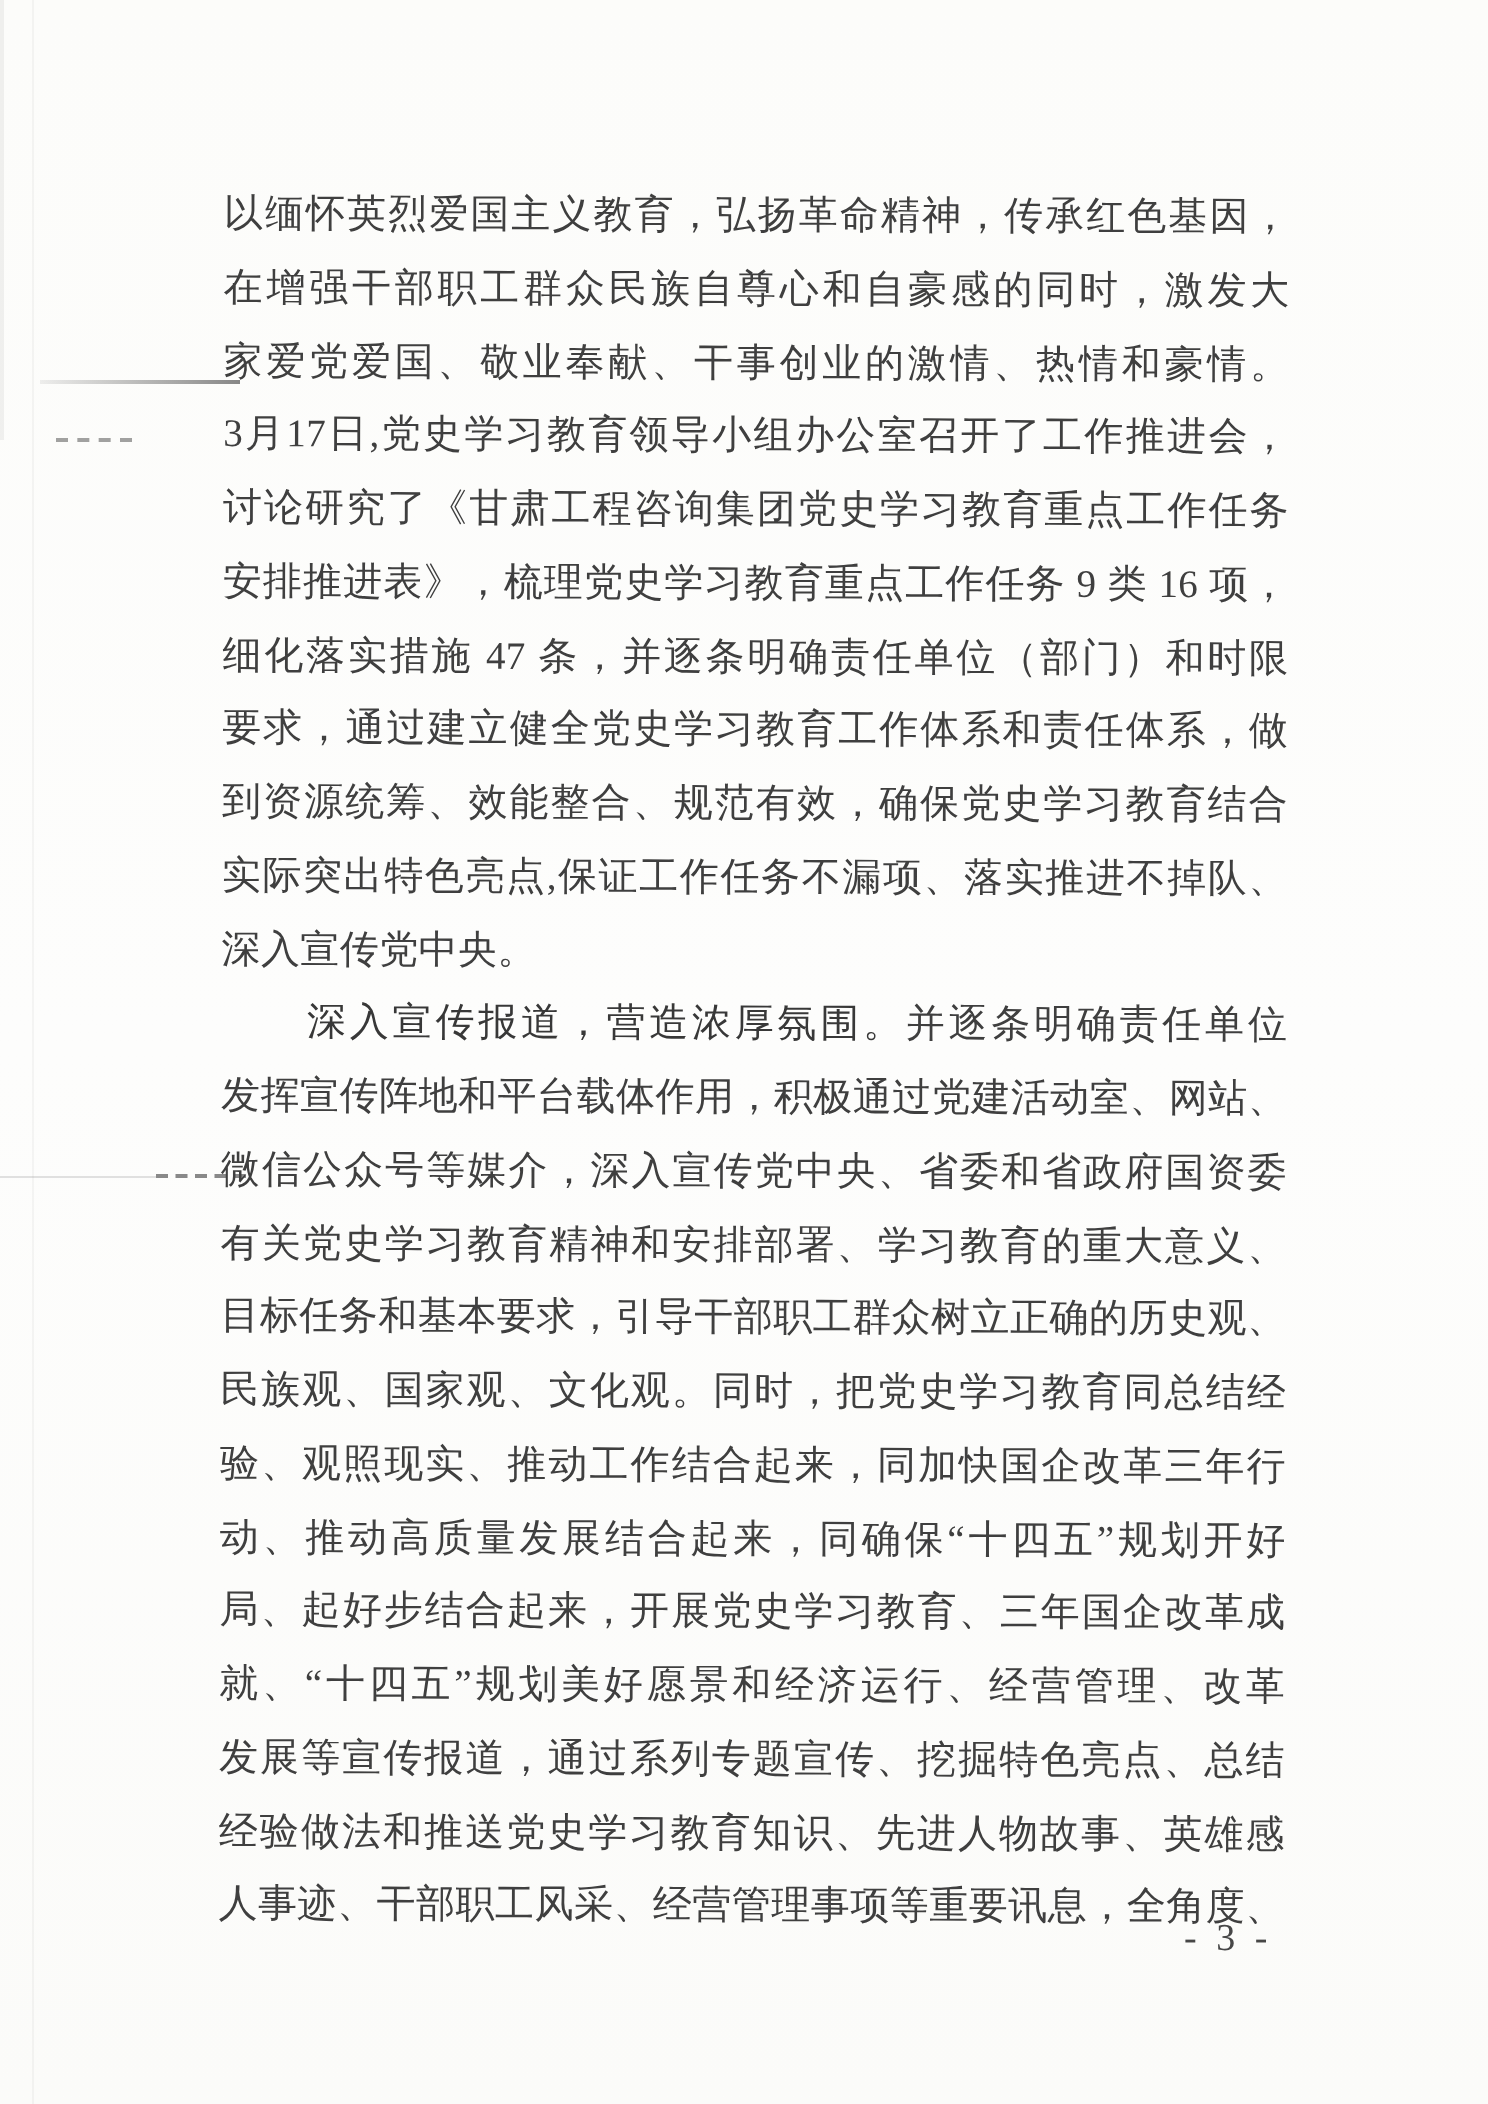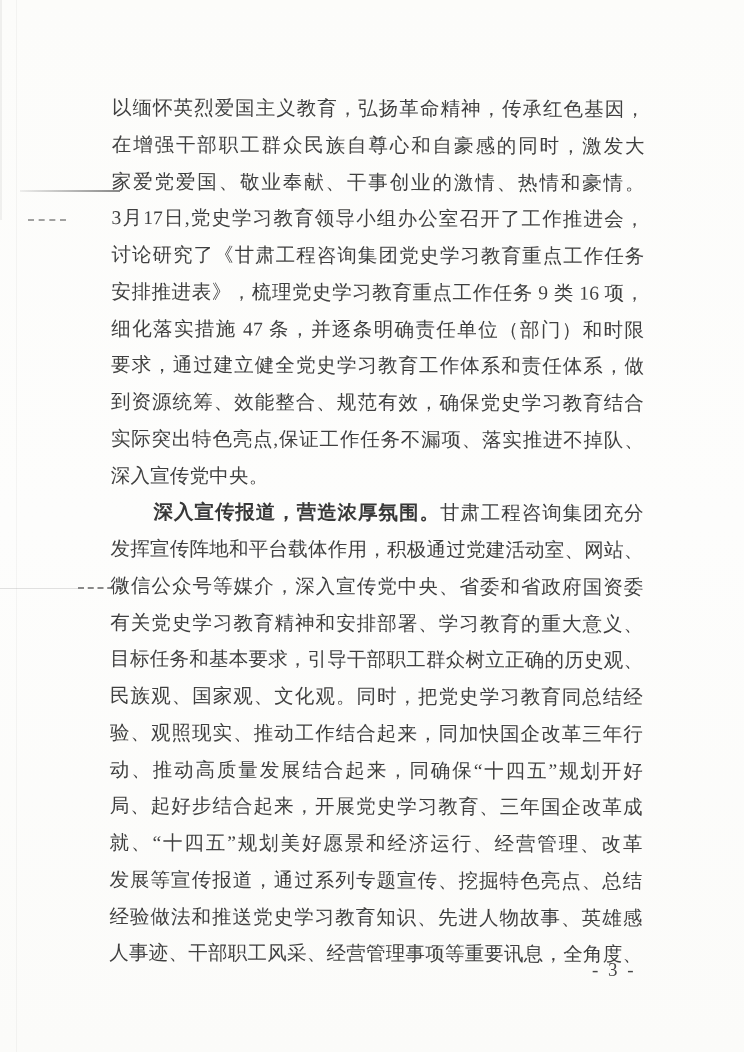--- a/index.html
+++ b/index.html
@@ -25,21 +25,21 @@
     font-size: 19.5px;
     line-height: 36.75px;
     height: 36.75px;
     color: #3f3f3f;
     text-align: justify;
     white-space: normal;
     letter-spacing: 0.2px;
   }
   .line.fill { text-align-last: justify; }
   .line.indent { text-indent: 2.2em; }
-  .lead { font-weight: bold; color: #383838; }
+  .lead { font-weight: normal; color: #383838; }
   .page-number {
     position: absolute;
     left: 592px; top: 959px;
     font-size: 19px;
     letter-spacing: 2.5px;
     color: #474747;
     font-family: "Liberation Serif", serif;
   }
   
   .artifact { position: absolute; pointer-events: none; }
@@ -85,21 +85,21 @@
     <div class="line fill"><span>在增强干部职工群众民族自尊心和自豪感的同时，激发大</span></div>
     <div class="line fill"><span>家爱党爱国、敬业奉献、干事创业的激情、热情和豪情。</span></div>
     <div class="line fill"><span>3月17日,党史学习教育领导小组办公室召开了工作推进会，</span></div>
     <div class="line fill"><span>讨论研究了《甘肃工程咨询集团党史学习教育重点工作任务</span></div>
     <div class="line fill"><span>安排推进表》，梳理党史学习教育重点工作任务 9 类 16 项，</span></div>
     <div class="line fill"><span>细化落实措施 47 条，并逐条明确责任单位（部门）和时限</span></div>
     <div class="line fill"><span>要求，通过建立健全党史学习教育工作体系和责任体系，做</span></div>
     <div class="line fill"><span>到资源统筹、效能整合、规范有效，确保党史学习教育结合</span></div>
     <div class="line fill"><span>实际突出特色亮点,保证工作任务不漏项、落实推进不掉队、</span></div>
     <div class="line"><span>深入宣传党中央。</span></div>
-    <div class="line fill indent"><span class="lead">深入宣传报道，营造浓厚氛围。</span><span>甘肃工程咨询集团充分</span></div>
+    <div class="line fill indent"><span class="lead">深入宣传报道，营造浓厚氛围。</span><span>并逐条明确责任单位</span></div>
     <div class="line fill"><span>发挥宣传阵地和平台载体作用，积极通过党建活动室、网站、</span></div>
     <div class="line fill"><span>微信公众号等媒介，深入宣传党中央、省委和省政府国资委</span></div>
     <div class="line fill"><span>有关党史学习教育精神和安排部署、学习教育的重大意义、</span></div>
     <div class="line fill"><span>目标任务和基本要求，引导干部职工群众树立正确的历史观、</span></div>
     <div class="line fill"><span>民族观、国家观、文化观。同时，把党史学习教育同总结经</span></div>
     <div class="line fill"><span>验、观照现实、推动工作结合起来，同加快国企改革三年行</span></div>
     <div class="line fill"><span>动、推动高质量发展结合起来，同确保“十四五”规划开好</span></div>
     <div class="line fill"><span>局、起好步结合起来，开展党史学习教育、三年国企改革成</span></div>
     <div class="line fill"><span>就、“十四五”规划美好愿景和经济运行、经营管理、改革</span></div>
     <div class="line fill"><span>发展等宣传报道，通过系列专题宣传、挖掘特色亮点、总结</span></div>

